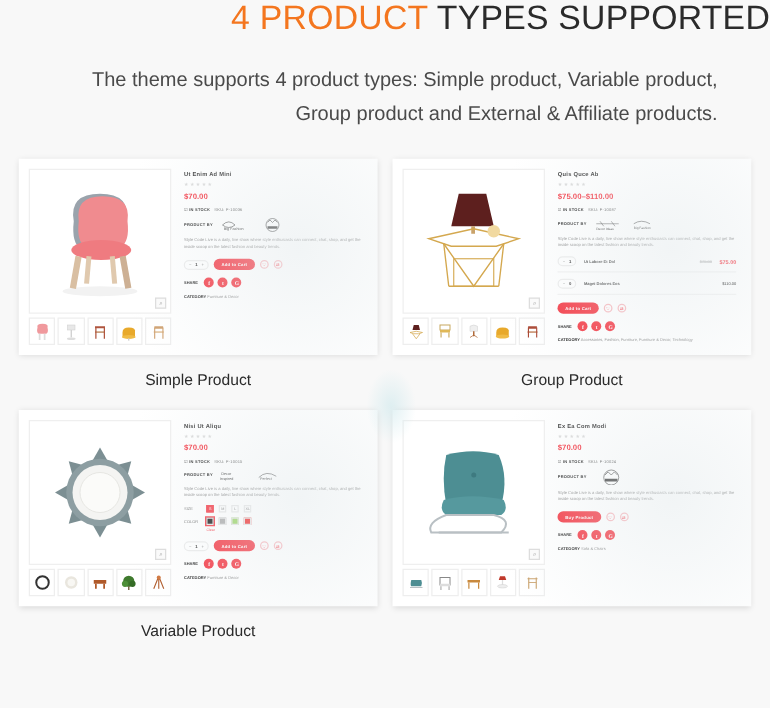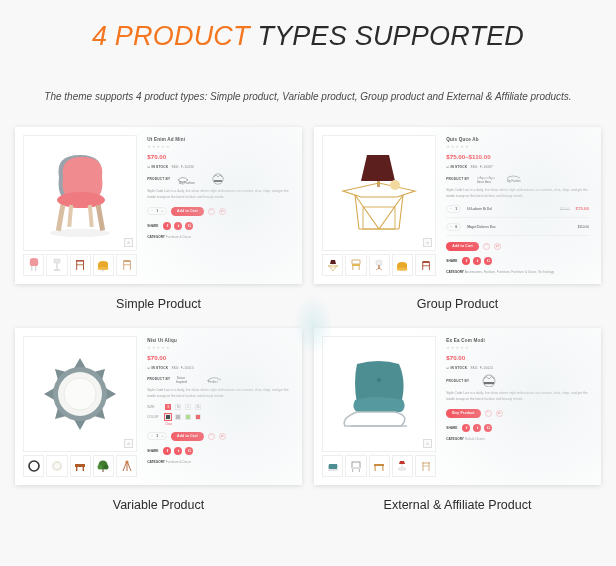--- a/index.html
+++ b/index.html
@@ -5,28 +5,28 @@
   * { box-sizing: border-box; margin: 0; padding: 0; }
   html, body {
     width: 616px; height: 566px;
     background: #f7f7f7;
     font-family: "Liberation Sans", sans-serif;
     overflow: hidden;
   }
   .page { width: 616px; height: 566px; position: relative; background: #f8f8f8; }
 
   
-  .header { padding-top: 22px; text-align: center; font-style: italic; }
+  .header { text-align: right; }
   .title {
     font-size: 27px; letter-spacing: .2px; font-weight: 400;
     color: #2b2b2b; line-height: 1.1;
   }
   .title .hl { color: #f4761f; }
   .subtitle {
-    margin-top: 36px; font-size: 10px; color: #4a4a4a;
+    margin-top: 21px; font-size: 16px; color: #4a4a4a;
     line-height: 1.7; padding: 0 42px;
   }
 
   
   .grid {
     margin-top: 22px; padding: 0 15px;
     display: grid; grid-template-columns: 1fr 1fr;
     column-gap: 12px; row-gap: 8px;
   }
   .cell { display: flex; flex-direction: column; align-items: center; }
@@ -549,19 +549,18 @@
             <div class="soc">f</div>
             <div class="soc">t</div>
             <div class="soc">G</div>
           </div>
           <div class="catrow">
             <b>CATEGORY</b>
             <span>Sofa &amp; Chairs</span>
           </div>
         </div>
       </div>
-      <div class="caption">External &amp; Affiliate Product</div>
     </div>
 
   </div>
 
   <div class="teal"></div>
 </div>
 
 </body></html>

